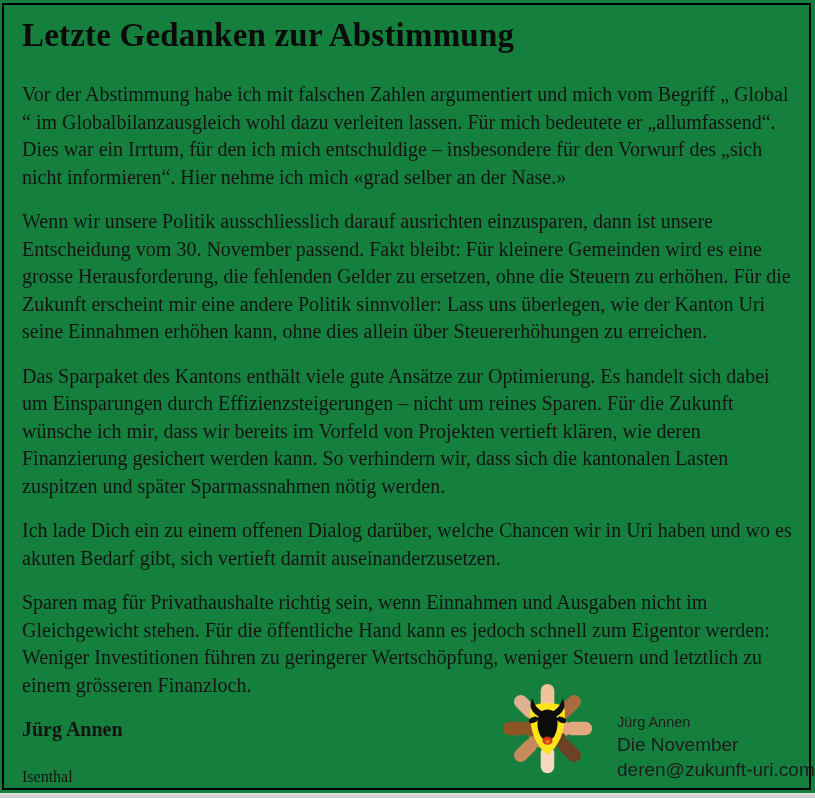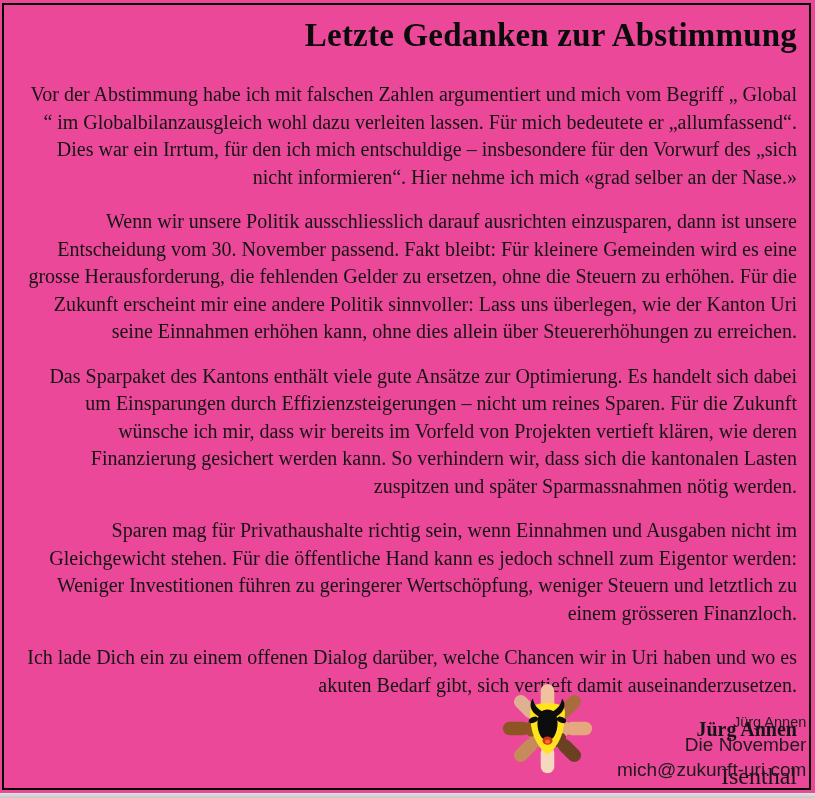--- a/index.html
+++ b/index.html
@@ -1,25 +1,24 @@
 <!DOCTYPE html>
 <html><head>
 <meta charset="utf-8">
 <style>
   * { margin: 0; padding: 0; box-sizing: border-box; }
   html, body { background: #ffffff; }
   .page {
     position: relative;
     width: 815px;
     height: 798px;
-    background: #ec4899;
+    background: #15803d;
     overflow: hidden;
     color: #141414;
     font-family: "Liberation Serif", serif;
-    text-align: right;
   }
   .frame {
     position: absolute;
     left: 2px;
     top: 3px;
     right: 4px;
     bottom: 8px;
     border: 2.5px solid #000000;
     padding: 12px 12px 0 18px;
   }
@@ -43,21 +42,21 @@
     margin: 0 0 17px 0;
     max-width: 781px;
   }
   .italic { }
   .sig-name {
     font-size: 20px;
     line-height: 27.5px;
     font-weight: bold;
   }
   .sig-place {
-    font-size: 24px;
+    font-size: 16px;
     line-height: 27.5px;
     margin-top: 19px;
   }
   .contact {
     position: absolute;
     left: 499px;
     top: 676px;
     display: flex;
     align-items: flex-start;
   }
@@ -80,23 +79,23 @@
   <div class="frame">
 
     <h1 class="title">Letzte Gedanken zur Abstimmung</h1>
 
     <p class="body-par"><span>Vor der Abstimmung habe ich mit falschen Zahlen argumentiert und mich vom Begriff „ </span><span class="italic">Global</span><span> “ im Globalbilanzausgleich wohl dazu verleiten lassen. Für mich bedeutete er „allumfassend“. Dies war ein Irrtum, für den ich mich entschuldige – insbesondere für den Vorwurf des „sich nicht informieren“. Hier nehme ich mich «grad selber an der Nase.»</span></p>
 
     <p class="body-par">Wenn wir unsere Politik ausschliesslich darauf ausrichten einzusparen, dann ist unsere Entscheidung vom 30. November passend. Fakt bleibt: Für kleinere Gemeinden wird es eine grosse Herausforderung, die fehlenden Gelder zu ersetzen, ohne die Steuern zu erhöhen. Für die Zukunft erscheint mir eine andere Politik sinnvoller: Lass uns überlegen, wie der Kanton Uri seine Einnahmen erhöhen kann, ohne dies allein über Steuererhöhungen zu erreichen.</p>
 
     <p class="body-par">Das Sparpaket des Kantons enthält viele gute Ansätze zur Optimierung. Es handelt sich dabei um Einsparungen durch Effizienzsteigerungen – nicht um reines Sparen. Für die Zukunft wünsche ich mir, dass wir bereits im Vorfeld von Projekten vertieft klären, wie deren Finanzierung gesichert werden kann. So verhindern wir, dass sich die kantonalen Lasten zuspitzen und später Sparmassnahmen nötig werden.</p>
 
+    <p class="body-par">Ich lade Dich ein zu einem offenen Dialog darüber, welche Chancen wir in Uri haben und wo es akuten Bedarf gibt, sich vertieft damit auseinanderzusetzen.</p>
+
     <p class="body-par">Sparen mag für Privathaushalte richtig sein, wenn Einnahmen und Ausgaben nicht im Gleichgewicht stehen. Für die öffentliche Hand kann es jedoch schnell zum Eigentor werden: Weniger Investitionen führen zu geringerer Wertschöpfung, weniger Steuern und letztlich zu einem grösseren Finanzloch.</p>
-
-    <p class="body-par">Ich lade Dich ein zu einem offenen Dialog darüber, welche Chancen wir in Uri haben und wo es akuten Bedarf gibt, sich vertieft damit auseinanderzusetzen.</p>
 
     <div class="sig-name">Jürg Annen</div>
     <div class="sig-place">Isenthal</div>
   </div>
 
   <div class="contact">
     <div class="logo-wrap">
       <svg viewBox="0 0 100 112" width="97" height="109">
         <defs>
           <g id="hand">
@@ -124,18 +123,18 @@
           <path d="M43 37 C46 33.5 54 33.5 57 37 C62 43 61 55 57 62 C54 67.5 46 67.5 43 62 C39 55 38 43 43 37 Z"></path>
         </g>
 
         <ellipse cx="50" cy="66.5" rx="5.2" ry="4.2" fill="#d6331c"></ellipse>
         <ellipse cx="50" cy="67.5" rx="2.6" ry="2" fill="#f07a1e"></ellipse>
       </svg>
     </div>
     <div class="contact-text">
       <div class="contact-name">Jürg Annen</div>
       <div class="contact-org">Die November</div>
-      <div class="contact-email">mich@zukunft-uri.com</div>
+      <div class="contact-email">deren@zukunft-uri.com</div>
     </div>
   </div>
 
   <div class="bottom-shadow"></div>
 </div>
 
 </body></html>

